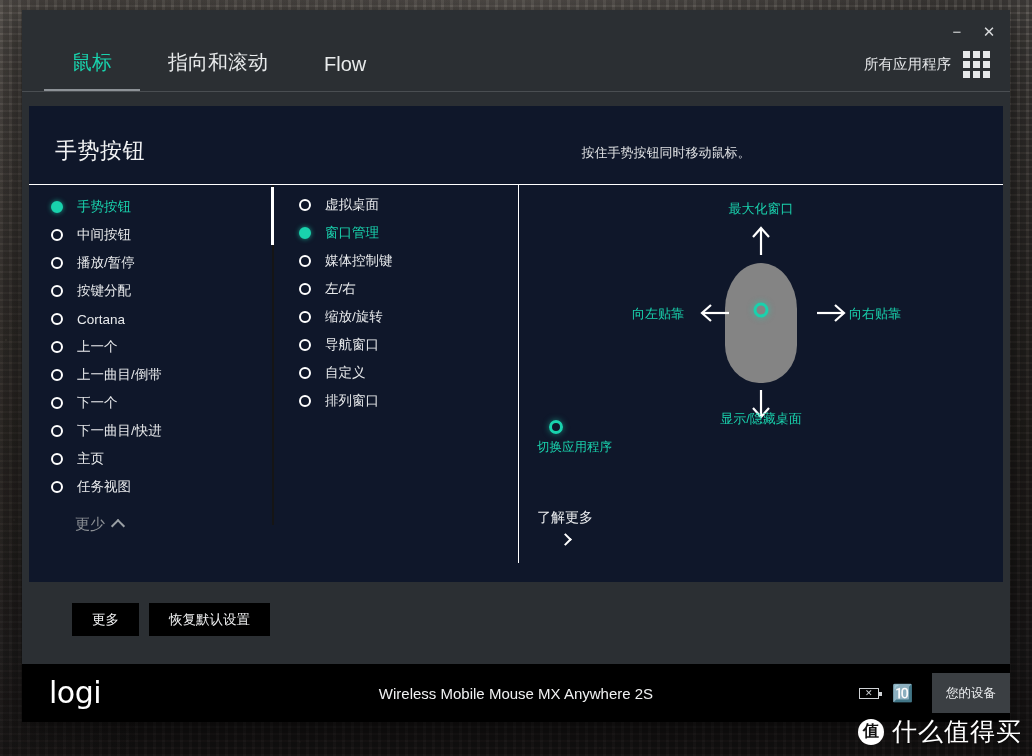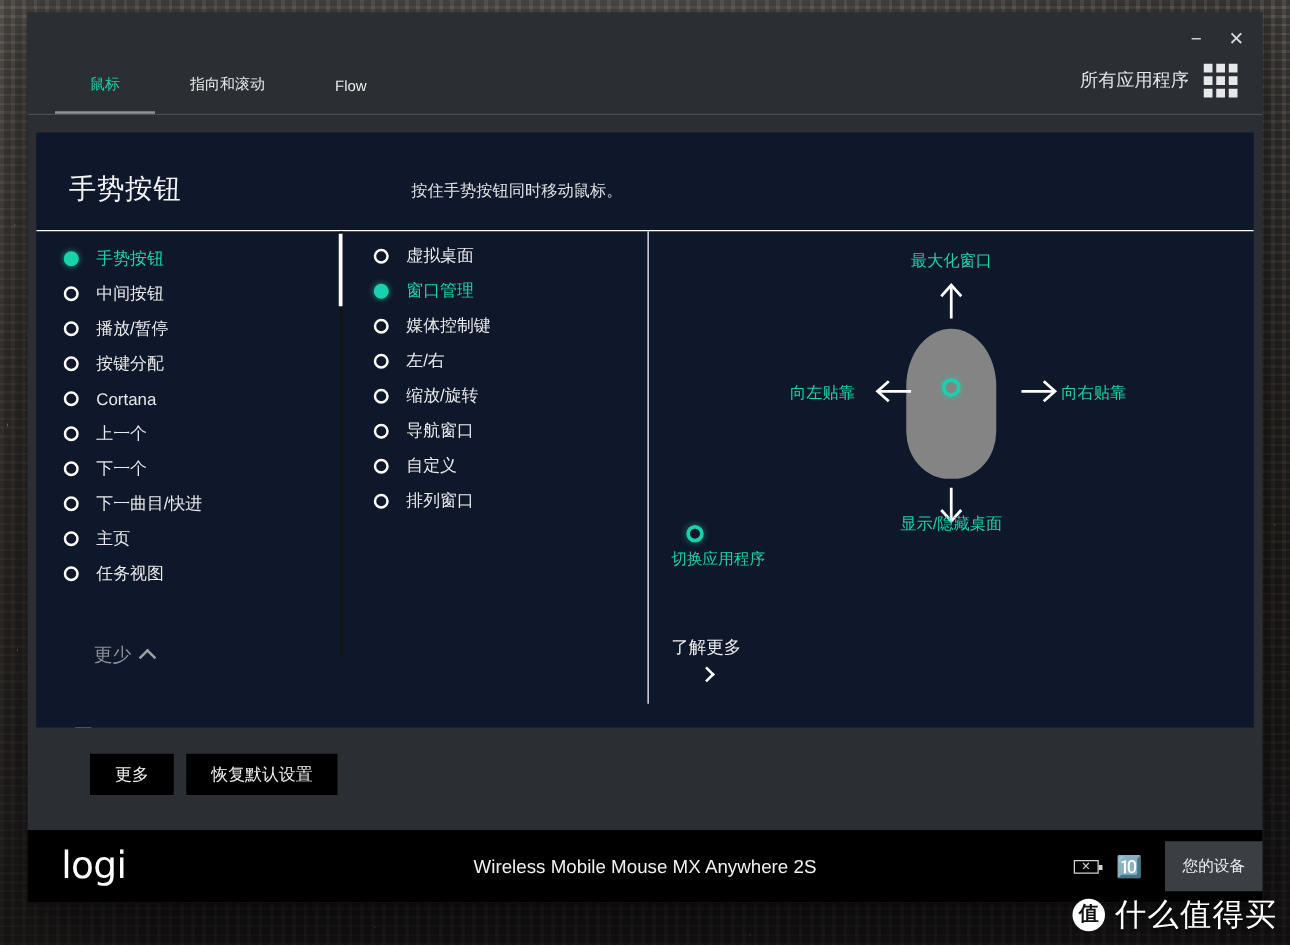--- a/index.html
+++ b/index.html
@@ -71,21 +71,21 @@
     color: #d8dadc; font-size: 15px; line-height: 1;
     cursor: default;
   }
 
   .tabs {
     position: absolute; left: 22px; bottom: 0;
     display: flex; align-items: flex-end;
   }
   .tab {
     padding: 0 28px 13px 28px;
-    font-size: 12px;
+    font-size: 20px;
     color: #e9ebec;
     border-bottom: 3px solid transparent;
     white-space: nowrap;
     text-align: right;
   }
   .tab.active { color: #19d2ad; border-bottom-color: #8d9297; }
 
   .allapps {
     position: absolute; right: 20px; bottom: 14px;
     display: flex; align-items: center; gap: 12px;
@@ -116,21 +116,21 @@
     position: relative;
     height: 78px;
     border-bottom: 1px solid #ffffff;
   }
   .card-title {
     position: absolute; left: 26px; top: 30px;
     font-size: 22px; color: #f2f3f4; letter-spacing: .5px;
   }
   .card-hint {
     position: absolute; right: 0; left: 0; top: 38px;
-    text-align: left;
+    text-align: center;
     font-size: 13px; color: #dfe1e3;
     padding-left: 300px;
   }
 
   .card-body { position: relative; height: 398px; }
 
   
   .col-left {
     position: absolute; left: 0; top: 0;
     width: 243px; height: 340px;
@@ -435,20 +435,24 @@
           <div class="radio-row">
             <span class="radio"></span>
             <span class="radio-label">Cortana</span>
           </div>
           <div class="radio-row">
             <span class="radio"></span>
             <span class="radio-label">上一个</span>
           </div>
           <div class="radio-row">
             <span class="radio"></span>
+            <span class="radio-label">上一曲目/倒带</span>
+          </div>
+          <div class="radio-row">
+            <span class="radio"></span>
             <span class="radio-label">下一个</span>
           </div>
           <div class="radio-row">
             <span class="radio"></span>
             <span class="radio-label">下一曲目/快进</span>
           </div>
           <div class="radio-row">
             <span class="radio"></span>
             <span class="radio-label">主页</span>
           </div>

